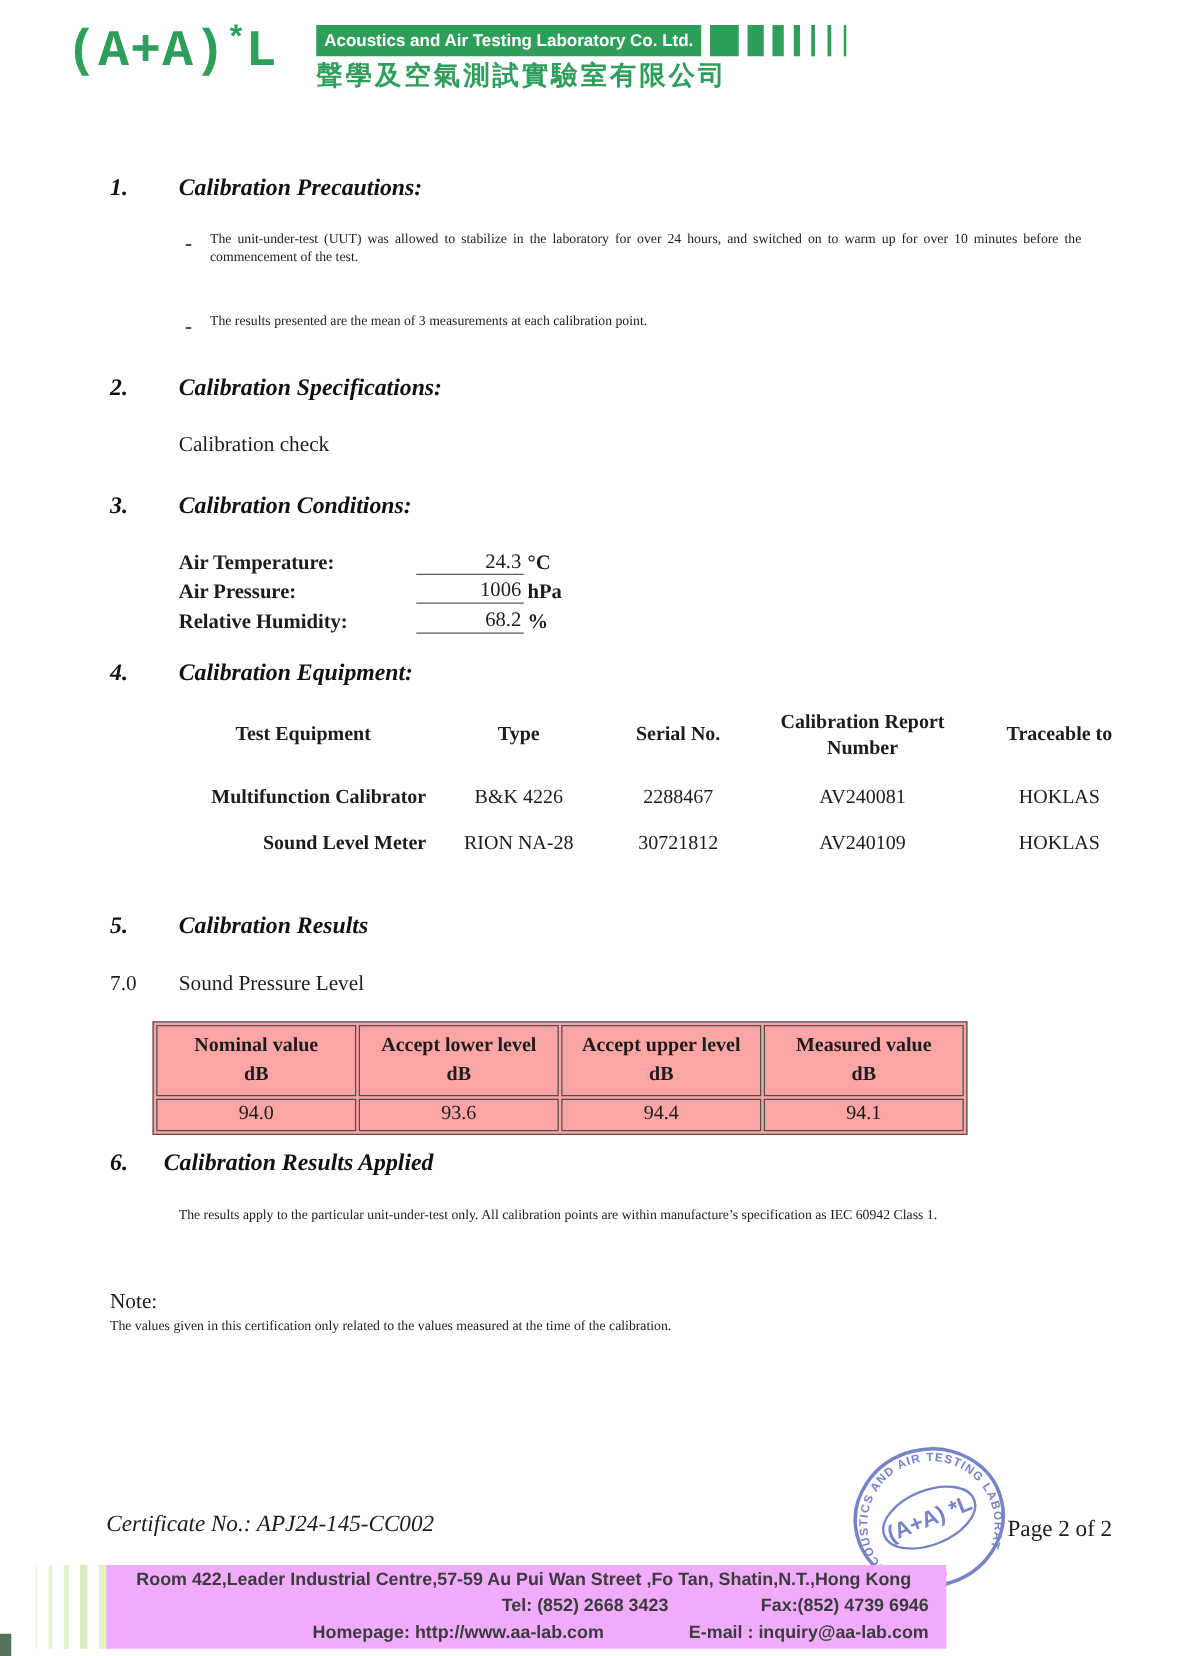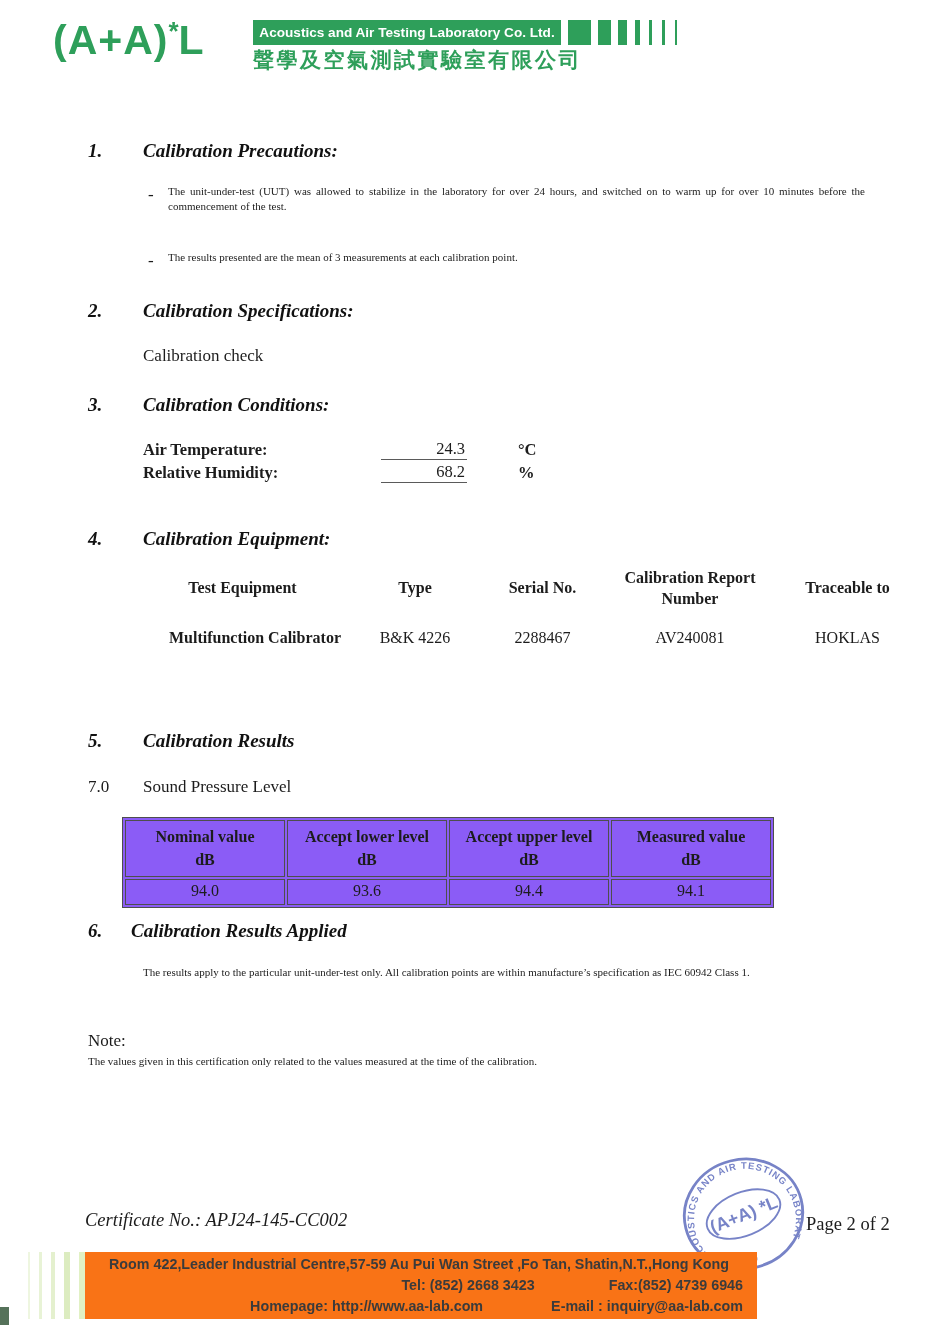--- a/index.html
+++ b/index.html
@@ -7,21 +7,21 @@
   .page {
     position:relative; width:951px; height:1325px; margin:0 auto;
     background:#ffffff; overflow:hidden;
     font-family:"Liberation Serif","DejaVu Serif",serif;
     color:#1c1c1c;
   }
   .abs { position:absolute; }
 
   
   .logo-text {
-    font-family:Liberation Sans, sans-serif;
+    font-family:Liberation Mono, monospace;
     font-weight:bold; font-size:41px; color:#2e9f5a; letter-spacing:1px;
     line-height:1;
   }
   .logo-text .star { font-size:26px; vertical-align:14px; letter-spacing:0; }
   .banner {
     background:#2e9f5a; width:308px; height:25px;
     display:flex; align-items:center; justify-content:center;
   }
   .banner span {
     font-family:"Liberation Sans","DejaVu Sans",sans-serif;
@@ -37,53 +37,53 @@
 
   
   .sec-num, .sec-title {
     font-weight:bold; font-style:italic; font-size:19px; color:#111;
   }
   .plain { font-size:17px; }
   .jtext { font-size:11px; text-align:justify; line-height:1.32; }
   .bullet-dash { font-size:17px; }
 
   
-  .cond-row { display:flex; align-items:flex-end; height:23.5px; font-size:16.5px;gap:48px; }
+  .cond-row { display:flex; align-items:flex-end; height:23.5px; font-size:16.5px; }
   .cond-label { font-weight:bold; width:190px; }
   .cond-line {
     display:inline-block; width:86px; text-align:right;
     border-bottom:1.6px solid #5a5a5a; padding-right:2px; line-height:1.15;
   }
   .cond-unit { font-weight:bold; margin-left:3px; }
 
   
   .equip { border-collapse:collapse; font-size:16px; }
   .equip th { font-weight:bold; text-align:center; vertical-align:middle;
     padding:2px 4px 10px 4px; line-height:1.3; }
   .equip td { text-align:center; vertical-align:middle; padding:9px 4px 10px 4px; }
   .equip td.c0 { text-align:right; font-weight:bold; }
   .equip th.c0 { text-align:center; }
 
   
   .results {
     border-collapse:separate; border-spacing:2.5px;
-    background:#8b5cf6; border:1.6px solid #4e4e4e; width:652px;
+    background:#fca5a5; border:1.6px solid #4e4e4e; width:652px;
   }
   .results th, .results td {
     border:1.4px solid #4e4e4e; text-align:center; font-size:16px;
   }
   .results th { font-weight:bold; padding:4px 2px 5px 2px; line-height:1.45; }
   .results td { padding:2px 2px 4px 2px; }
 
   
   .cert-line { font-style:italic; font-size:18.5px; }
   .page-label { font-size:18.5px; }
   .stamp-wrap { transform:rotate(-14deg); opacity:.88; }
   .footer-box {
-    background:#f97316; width:672px; height:67px;
+    background:#f0abfc; width:672px; height:67px;
     display:flex; flex-direction:column; justify-content:center;
     padding:4px 14px 4px 10px;
     font-family:"Liberation Sans","DejaVu Sans",sans-serif;
     font-weight:bold; font-size:14.3px; color:#3b3b3b; line-height:1.45;
   }
   .footer-line1 { text-align:center; white-space:nowrap; }
   .footer-line2 { display:flex; justify-content:flex-end; gap:74px; }
   .footer-line3 { display:flex; justify-content:flex-end; gap:68px; }
   .stripes { display:flex; align-items:stretch; height:67px; }
   .stripes i { display:block; }
@@ -130,20 +130,25 @@
   <div class="abs sec-num" style="left:88px; top:394px;">3.</div>
   <div class="abs sec-title" style="left:143px; top:394px;">Calibration Conditions:</div>
 
   <div class="abs" style="left:143px; top:436px;">
     <div class="cond-row">
       <span class="cond-label">Air Temperature:</span>
       <span class="cond-line">24.3</span>
       <span class="cond-unit">°C</span>
     </div>
     <div class="cond-row">
+      <span class="cond-label">Air Pressure:</span>
+      <span class="cond-line">1006</span>
+      <span class="cond-unit">hPa</span>
+    </div>
+    <div class="cond-row">
       <span class="cond-label">Relative Humidity:</span>
       <span class="cond-line">68.2</span>
       <span class="cond-unit">%</span>
     </div>
   </div>
 
   <div class="abs sec-num" style="left:88px; top:528px;">4.</div>
   <div class="abs sec-title" style="left:143px; top:528px;">Calibration Equipment:</div>
 
   <table class="abs equip" style="left:140px; top:566px;">
@@ -155,20 +160,27 @@
         <th style="width:180px;">Calibration Report Number</th>
         <th style="width:135px;">Traceable to</th>
       </tr>
     </thead>
     <tbody>
       <tr>
         <td class="c0">Multifunction Calibrator</td>
         <td>B&amp;K 4226</td>
         <td>2288467</td>
         <td>AV240081</td>
+        <td>HOKLAS</td>
+      </tr>
+      <tr>
+        <td class="c0">Sound Level Meter</td>
+        <td>RION NA-28</td>
+        <td>30721812</td>
+        <td>AV240109</td>
         <td>HOKLAS</td>
       </tr>
     </tbody>
   </table>
 
   <div class="abs sec-num" style="left:88px; top:730px;">5.</div>
   <div class="abs sec-title" style="left:143px; top:730px;">Calibration Results</div>
 
   <div class="abs plain" style="left:88px; top:777px;">7.0</div>
   <div class="abs plain" style="left:143px; top:777px;">Sound Pressure Level</div>

